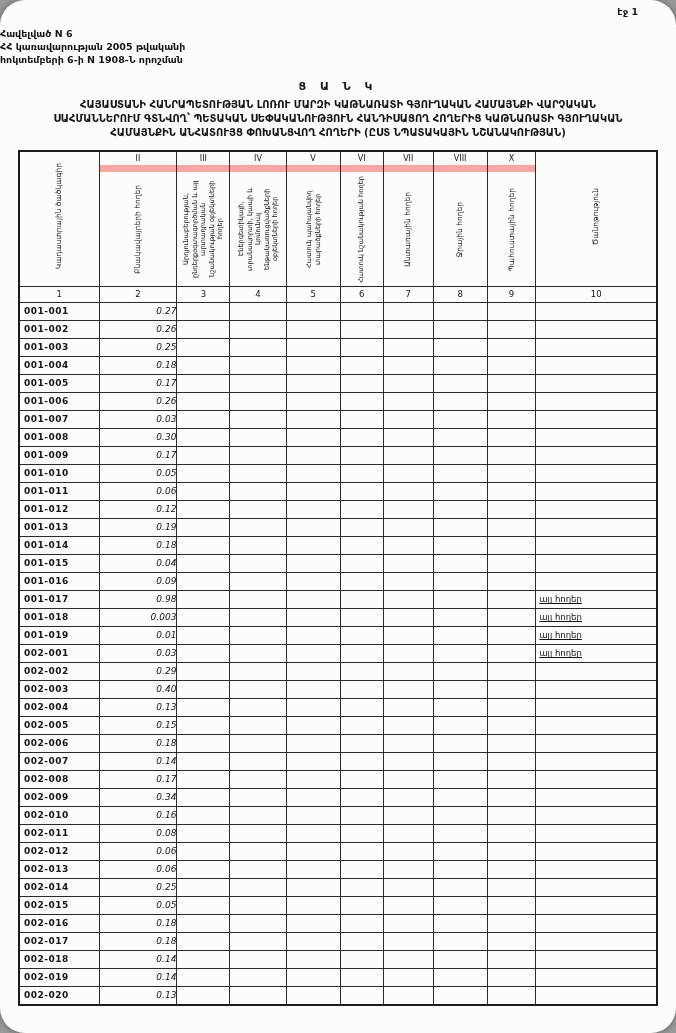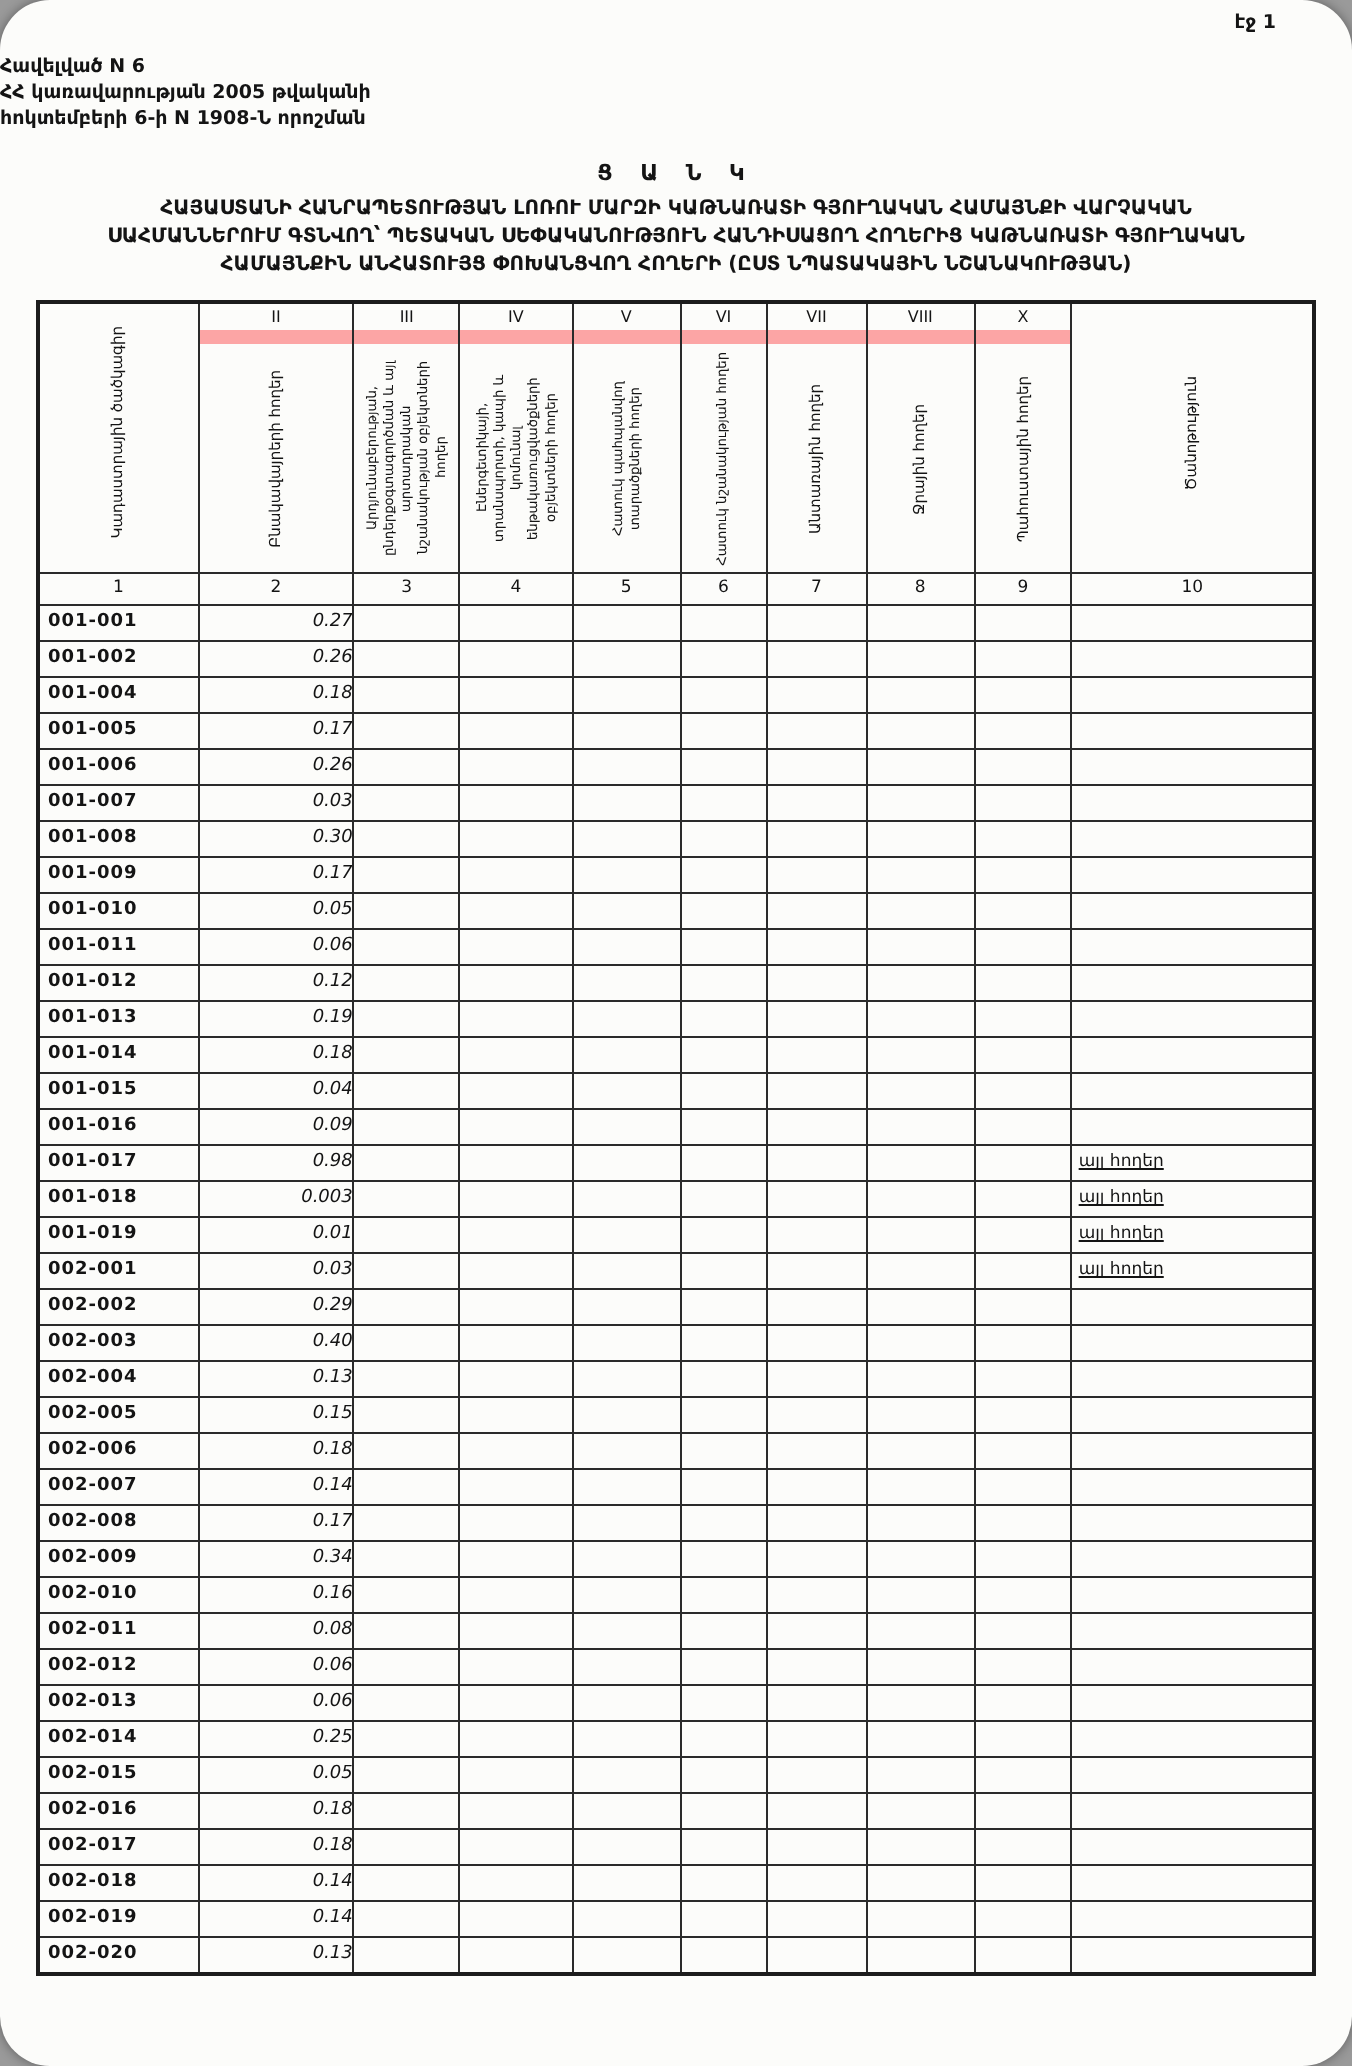--- a/index.html
+++ b/index.html
@@ -200,20 +200,32 @@
           <td class="cell"></td>
           <td class="cell"></td>
           <td class="cell"></td>
           <td class="cell"></td>
           <td class="cell"></td>
           <td class="cell"></td>
           <td class="cell"></td>
           <td class="cell note"></td>
         </tr>
         <tr class="data-row">
+          <td class="cell code">001-003</td>
+          <td class="cell val">0.25</td>
+          <td class="cell"></td>
+          <td class="cell"></td>
+          <td class="cell"></td>
+          <td class="cell"></td>
+          <td class="cell"></td>
+          <td class="cell"></td>
+          <td class="cell"></td>
+          <td class="cell note"></td>
+        </tr>
+        <tr class="data-row">
           <td class="cell code">001-004</td>
           <td class="cell val">0.18</td>
           <td class="cell"></td>
           <td class="cell"></td>
           <td class="cell"></td>
           <td class="cell"></td>
           <td class="cell"></td>
           <td class="cell"></td>
           <td class="cell"></td>
           <td class="cell note"></td>

